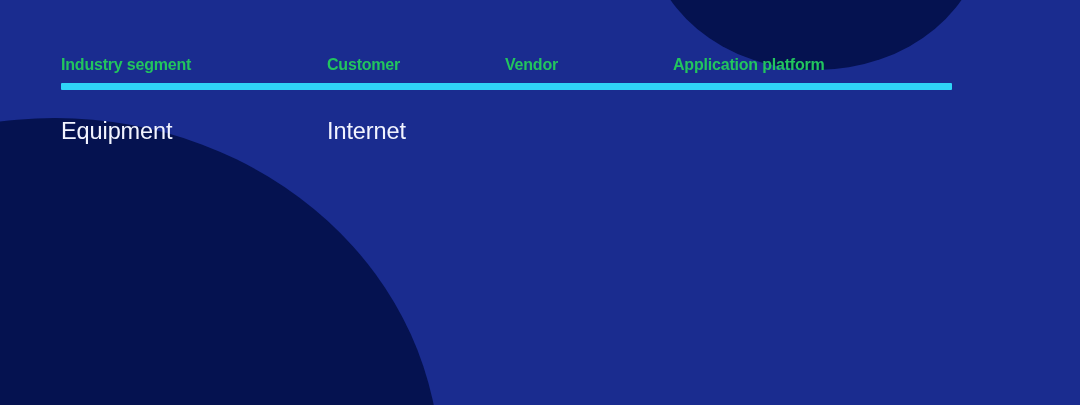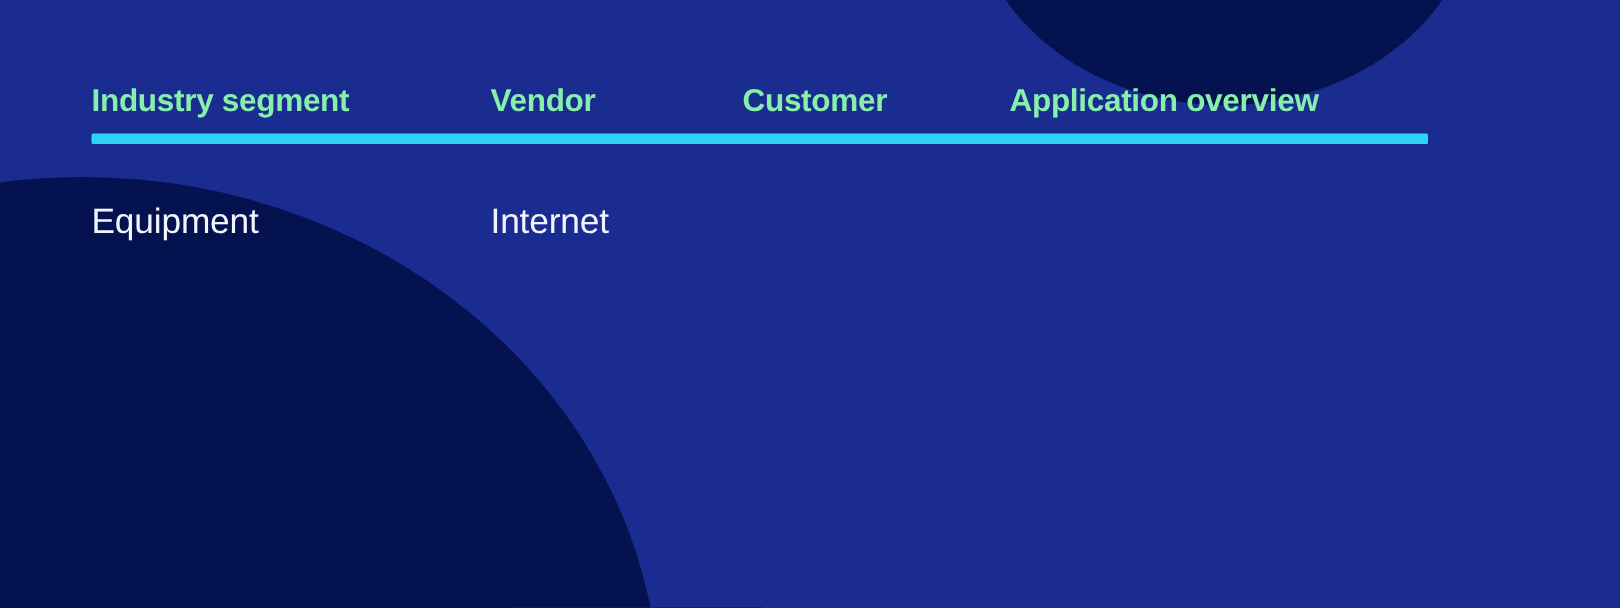--- a/index.html
+++ b/index.html
@@ -47,36 +47,36 @@
   .row {
     display: flex;
     align-items: flex-start;
   }
   .col-industry  { width: 266px; flex: 0 0 266px; }
   .col-customer  { width: 178px; flex: 0 0 178px; }
   .col-vendor    { width: 168px; flex: 0 0 168px; }
   .col-overview  { width: 279px; flex: 0 0 279px; }
 
   #header-row .cell {
-    color: #86efac;
-    font-size: 21px;
+    color: #22c55e;
+    font-size: 16px;
     font-weight: bold;
     letter-spacing: -0.2px;
     line-height: 1.15;
     white-space: nowrap;
   }
   #header-rule {
     height: 7px;
     width: 891px;
     background: #2fd4f7;
     margin-top: 9px;
     border-radius: 1px;
   }
   #body-row {
-    margin-top: 36px;
+    margin-top: 26px;
   }
   #body-row .cell {
     color: #f2f4ff;
     font-size: 23.5px;
     font-weight: 400;
     line-height: 30.5px;
     letter-spacing: -0.1px;
     white-space: pre-wrap;
   }
   .cell { position: relative; }
@@ -86,23 +86,23 @@
 
 <div id="slide">
 
   <div class="blob" id="blob-left"></div>
   <div class="blob" id="blob-top-round"></div>
 
   <div id="table">
 
     <div class="row" id="header-row">
       <div class="cell col-industry">Industry segment</div>
+      <div class="cell col-customer">Customer</div>
       <div class="cell col-vendor">Vendor</div>
-      <div class="cell col-customer">Customer</div>
-      <div class="cell col-overview">Application overview</div>
+      <div class="cell col-overview">Application platform</div>
     </div>
 
     <div id="header-rule"></div>
 
     <div class="row" id="body-row">
       <div class="cell col-industry">Equipment</div>
       <div class="cell col-vendor">Internet</div>
     </div>
 
   </div>

